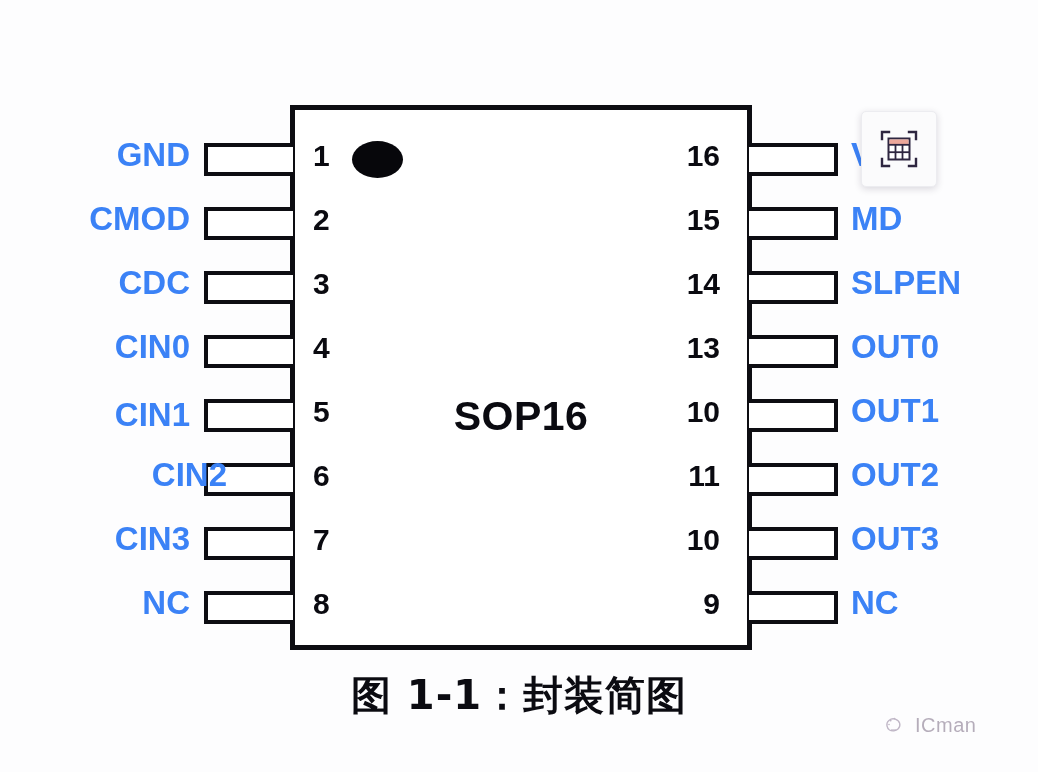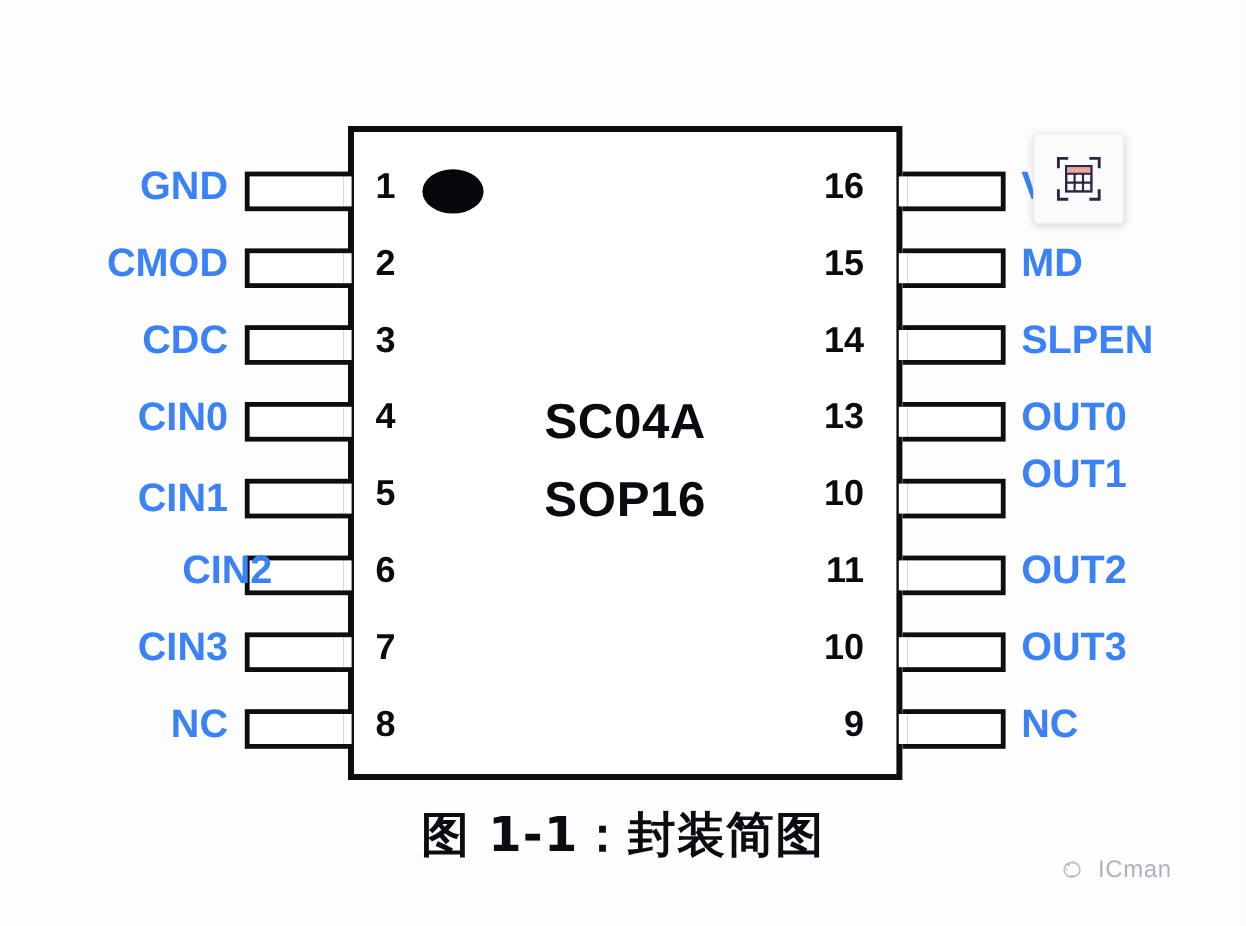--- a/index.html
+++ b/index.html
@@ -153,21 +153,20 @@
 </style>
 </head>
 <body>
 
 <div id="page">
 
   <div id="chip-body"></div>
 
   <div id="pin1-dot"></div>
 
-  <div class="body-text" id="body-text-part">SC04A</div>
 
   <div class="body-text" id="body-text-pkg">SOP16</div>
 
   <div id="left-pins">
       <div class="pin-lead left" style="top: 143px;"></div>
       <div class="lead-mask left" style="top: 147px;"></div>
       <div class="pin-num left-num" style="top: 139px;">1</div>
       <div class="pin-label left-label" style="top: 136px;">GND</div>
       <div class="pin-lead left" style="top: 207px;"></div>
       <div class="lead-mask left" style="top: 211px;"></div>
@@ -212,21 +211,21 @@
       <div class="lead-mask right" style="top: 275px;"></div>
       <div class="pin-num right-num" style="top: 267px;">14</div>
       <div class="pin-label right-label" style="top: 264px;">SLPEN</div>
       <div class="pin-lead right" style="top: 335px;"></div>
       <div class="lead-mask right" style="top: 339px;"></div>
       <div class="pin-num right-num" style="top: 331px;">13</div>
       <div class="pin-label right-label" style="top: 328px;">OUT0</div>
       <div class="pin-lead right" style="top: 399px;"></div>
       <div class="lead-mask right" style="top: 403px;"></div>
       <div class="pin-num right-num" style="top: 395px;">10</div>
-      <div class="pin-label right-label" style="top: 376px;">OUT1</div>
+      <div class="pin-label right-label" style="top: 392px;">OUT1</div>
       <div class="pin-lead right" style="top: 463px;"></div>
       <div class="lead-mask right" style="top: 467px;"></div>
       <div class="pin-num right-num" style="top: 459px;">11</div>
       <div class="pin-label right-label" style="top: 456px;">OUT2</div>
       <div class="pin-lead right" style="top: 527px;"></div>
       <div class="lead-mask right" style="top: 531px;"></div>
       <div class="pin-num right-num" style="top: 523px;">10</div>
       <div class="pin-label right-label" style="top: 520px;">OUT3</div>
       <div class="pin-lead right" style="top: 591px;"></div>
       <div class="lead-mask right" style="top: 595px;"></div>

